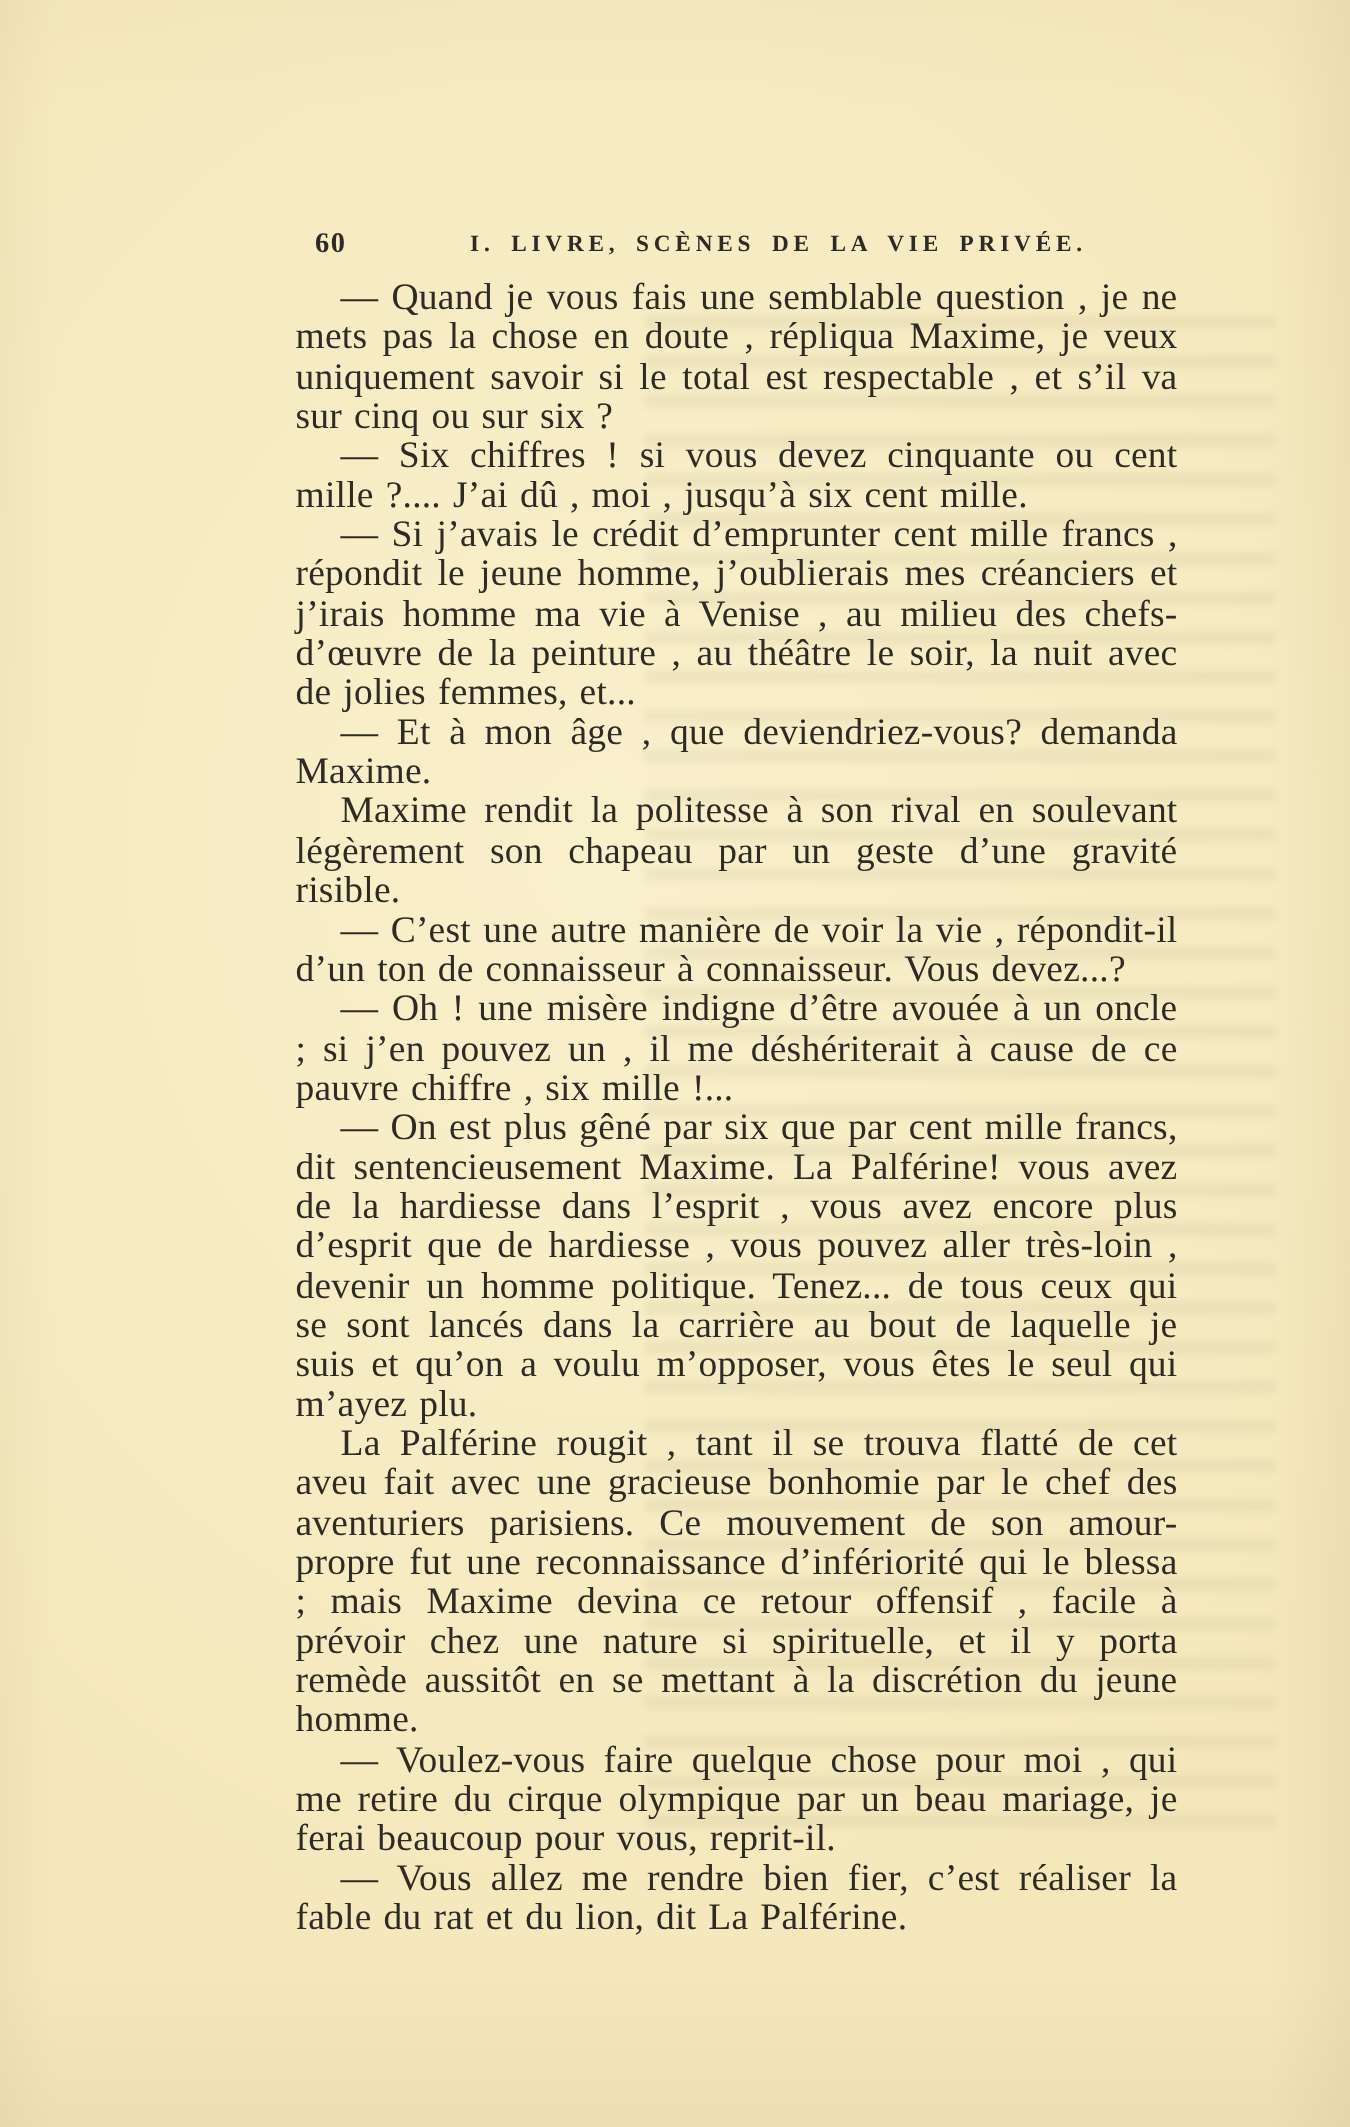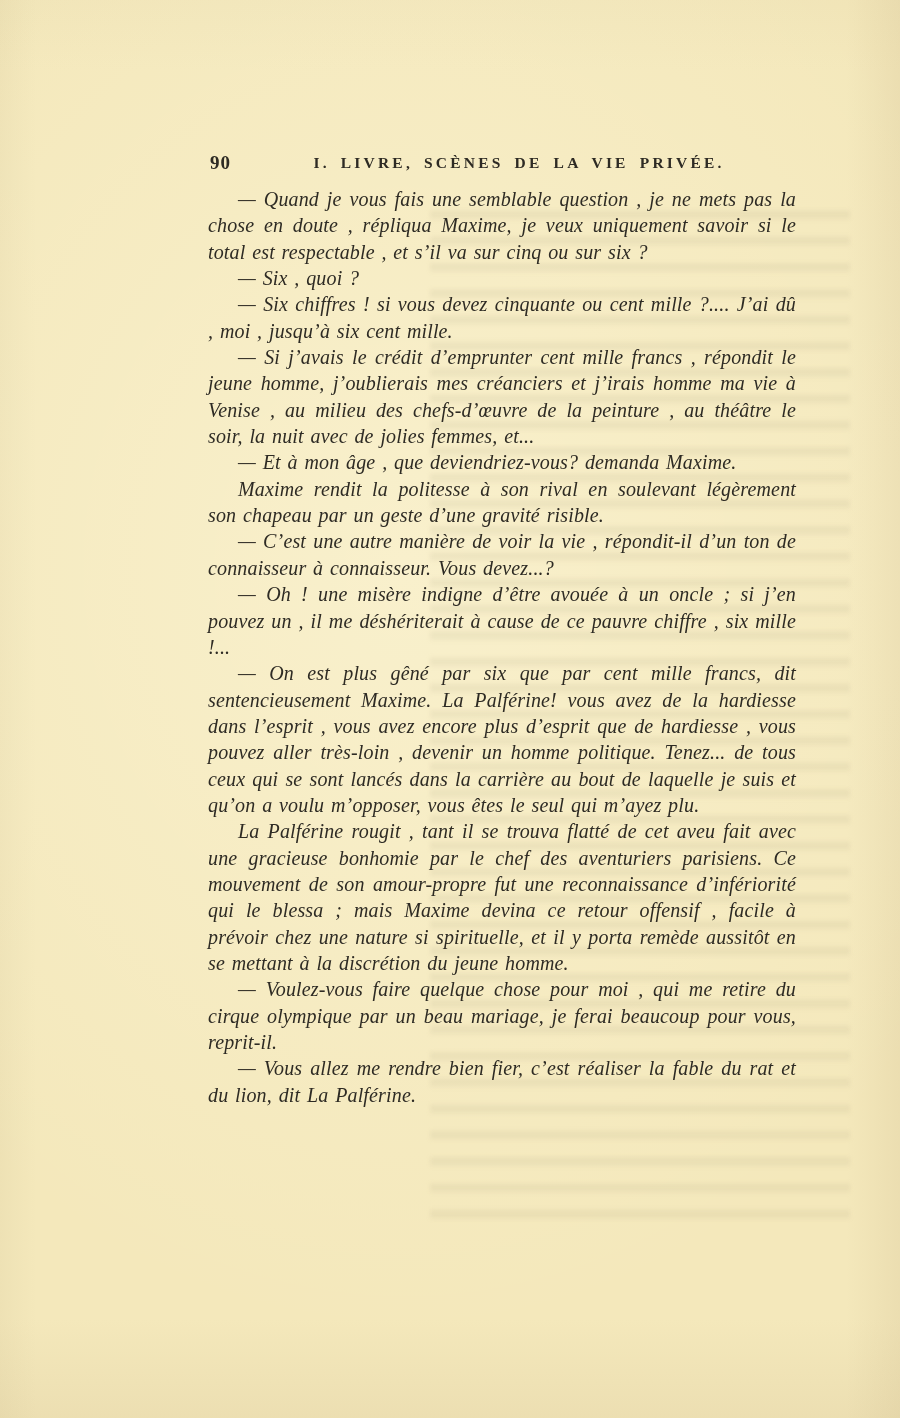--- a/index.html
+++ b/index.html
@@ -56,48 +56,46 @@
     font-weight:700;
     letter-spacing:3.2px;
     word-spacing:4px;
     padding-left:40px;
     transform:translateY(2px);
     white-space:nowrap;
     text-align:center;
   }
   .text-block{
     position:absolute;
-    left:208px;top:186px;width:588px;
-    font-size:20px;
+    left:197px;top:186px;width:588px;
+    font-size:25px;
     line-height:26.35px;
     text-align:justify;
     letter-spacing:.15px;
     word-spacing:1.6px;
-    font-style:italic;
   }
   .text-block p{
     margin:0;
     text-indent:30px;
   }
 </style>
 </head>
 <body>
 
 <div class="page">
   <div class="show-through"></div>
 
   <div class="running-head">
-    <span class="page-number">90</span>
+    <span class="page-number">60</span>
     <span class="running-title">I. LIVRE, SCÈNES DE LA VIE PRIVÉE.</span>
   </div>
 
   <div class="text-block">
 
   <p>— Quand je vous fais une semblable question , je ne mets pas la chose en doute , répliqua Maxime, je veux uniquement savoir si le total est respectable , et s’il va sur cinq ou sur six ?</p>
-      <p>— Six , quoi ?</p>
       <p>— Six chiffres ! si vous devez cinquante ou cent mille ?.... J’ai dû , moi , jusqu’à six cent mille.</p>
       <p>— Si j’avais le crédit d’emprunter cent mille francs , répondit le jeune homme, j’oublierais mes créanciers et j’irais homme ma vie à Venise , au milieu des chefs-d’œuvre de la peinture , au théâtre le soir, la nuit avec de jolies femmes, et...</p>
       <p>— Et à mon âge , que deviendriez-vous? demanda Maxime.</p>
       <p>Maxime rendit la politesse à son rival en soulevant légèrement son chapeau par un geste d’une gravité risible.</p>
       <p>— C’est une autre manière de voir la vie , répondit-il d’un ton de connaisseur à connaisseur. Vous devez...?</p>
       <p>— Oh ! une misère indigne d’être avouée à un oncle ; si j’en pouvez un , il me déshériterait à cause de ce pauvre chiffre , six mille !...</p>
       <p>— On est plus gêné par six que par cent mille francs, dit sentencieusement Maxime. La Palférine! vous avez de la hardiesse dans l’esprit , vous avez encore plus d’esprit que de hardiesse , vous pouvez aller très-loin , devenir un homme politique. Tenez... de tous ceux qui se sont lancés dans la carrière au bout de laquelle je suis et qu’on a voulu m’opposer, vous êtes le seul qui m’ayez plu.</p>
       <p>La Palférine rougit , tant il se trouva flatté de cet aveu fait avec une gracieuse bonhomie par le chef des aventuriers parisiens. Ce mouvement de son amour-propre fut une reconnaissance d’infériorité qui le blessa ; mais Maxime devina ce retour offensif , facile à prévoir chez une nature si spirituelle, et il y porta remède aussitôt en se mettant à la discrétion du jeune homme.</p>
       <p>— Voulez-vous faire quelque chose pour moi , qui me retire du cirque olympique par un beau mariage, je ferai beaucoup pour vous, reprit-il.</p>
       <p>— Vous allez me rendre bien fier, c’est réaliser la fable du rat et du lion, dit La Palférine.</p>

